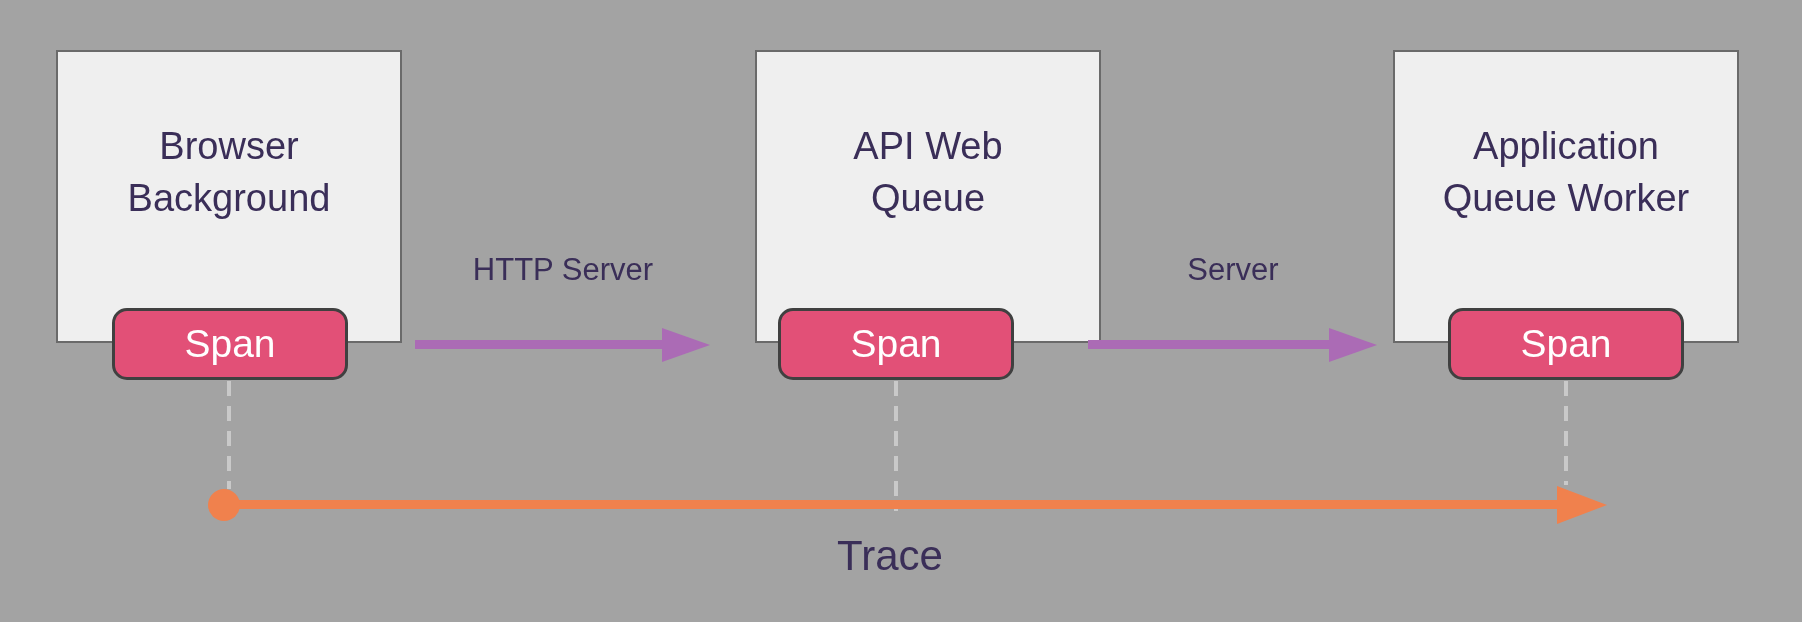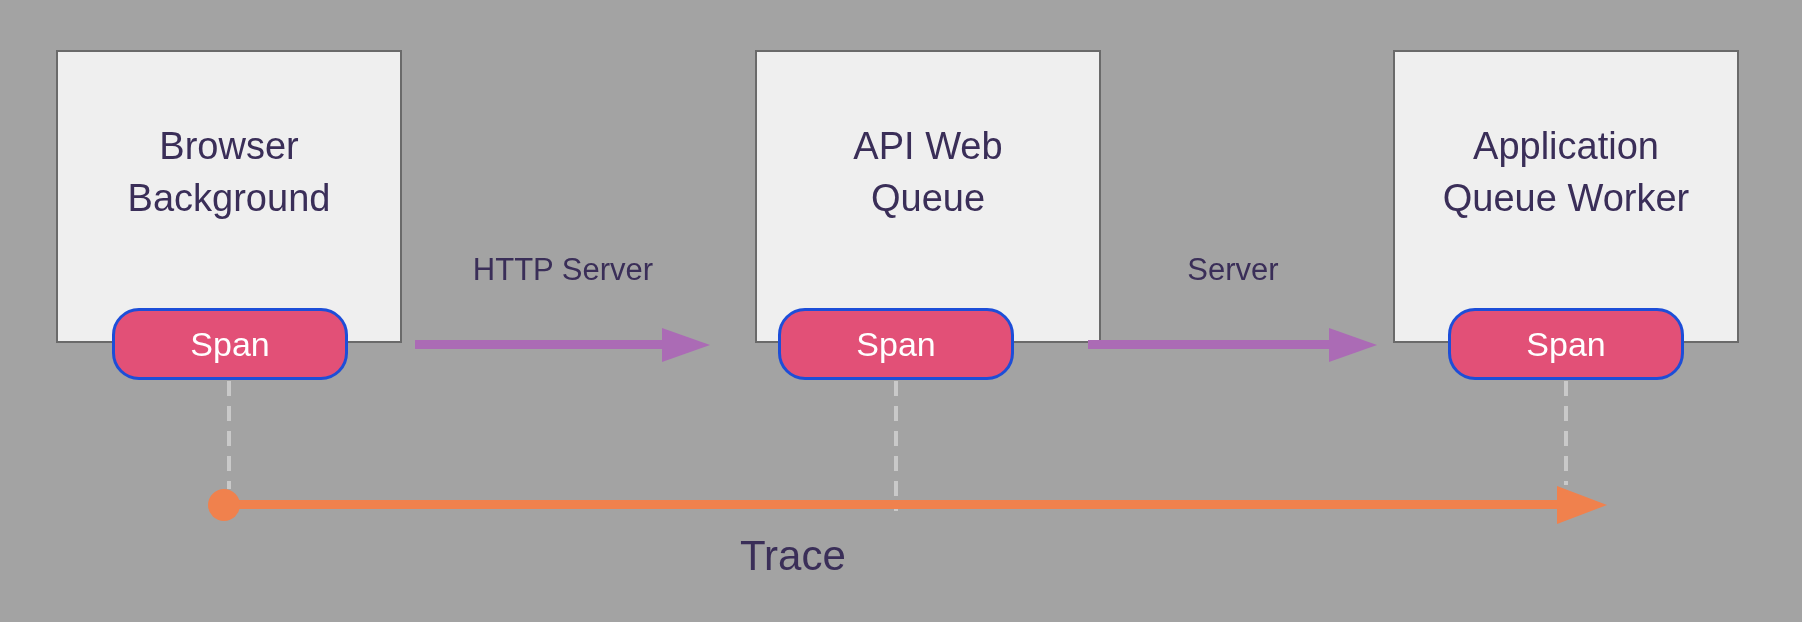--- a/index.html
+++ b/index.html
@@ -41,24 +41,24 @@
   }
   .node-title span { display: block; }
 
   
   .badge {
     position: absolute;
     top: 308px;
     width: 230px;
     height: 66px;
     background: #e25077;
-    border: 3px solid #1d4ed8;
-    border-radius: 27px;
+    border: 3px solid #404040;
+    border-radius: 15px;
     color: #ffffff;
-    font-size: 34px;
+    font-size: 39px;
     display: flex;
     align-items: center;
     justify-content: center;
     z-index: 5;
   }
   .badge-1 { left: 112px; }
   .badge-2 { left: 778px; }
   .badge-3 { left: 1448px; }
 
   
@@ -134,20 +134,21 @@
     border-top: 19px solid transparent;
     border-bottom: 19px solid transparent;
     border-left: 50px solid #f0814d;
     z-index: 2;
   }
   .trace-label {
     position: absolute;
     left: 740px;
     top: 532px;
     width: 300px;
+    text-align: center;
     color: #3a2e58;
     font-size: 42px;
   }
 </style>
 </head>
 <body>
 
 <div class="canvas">
 
   <div class="node node-1">

